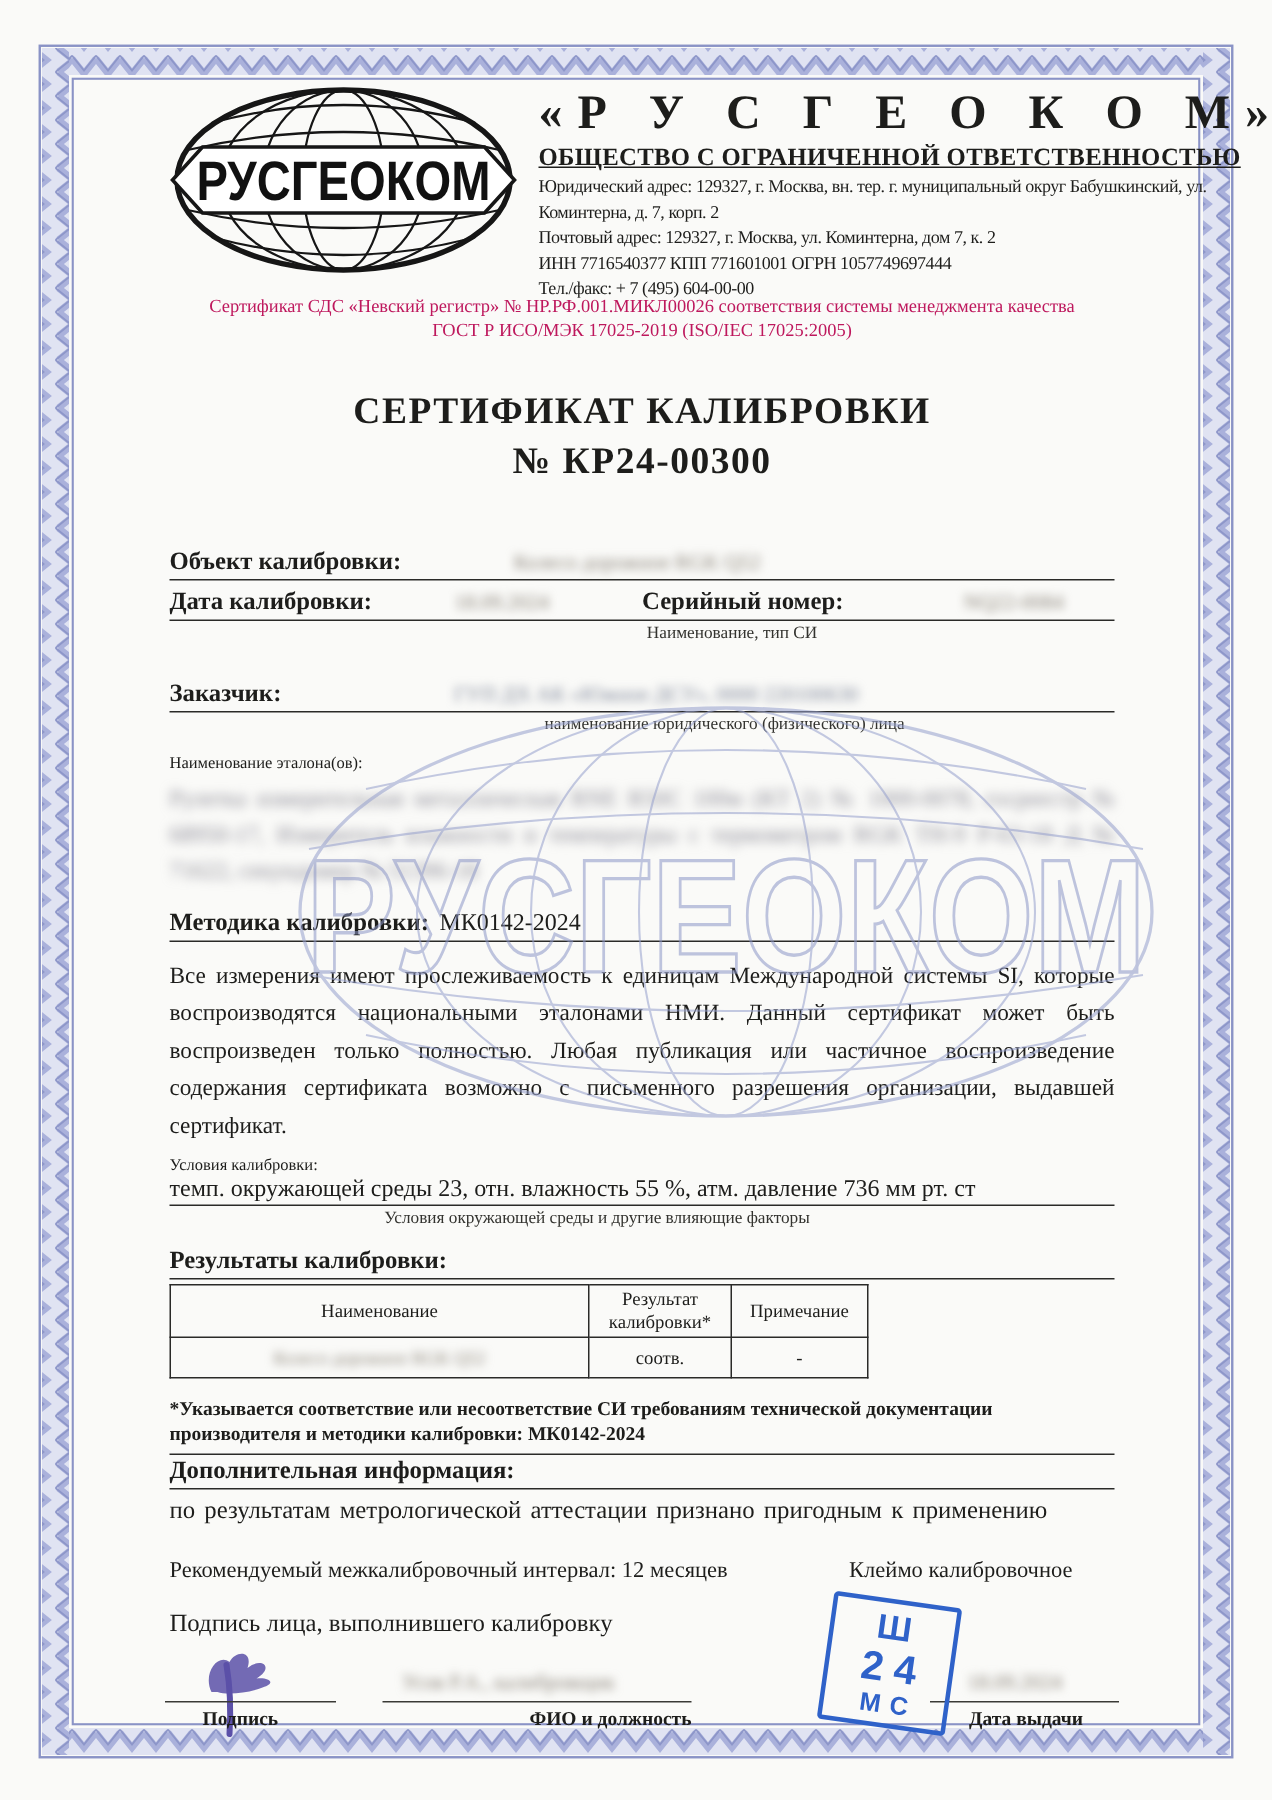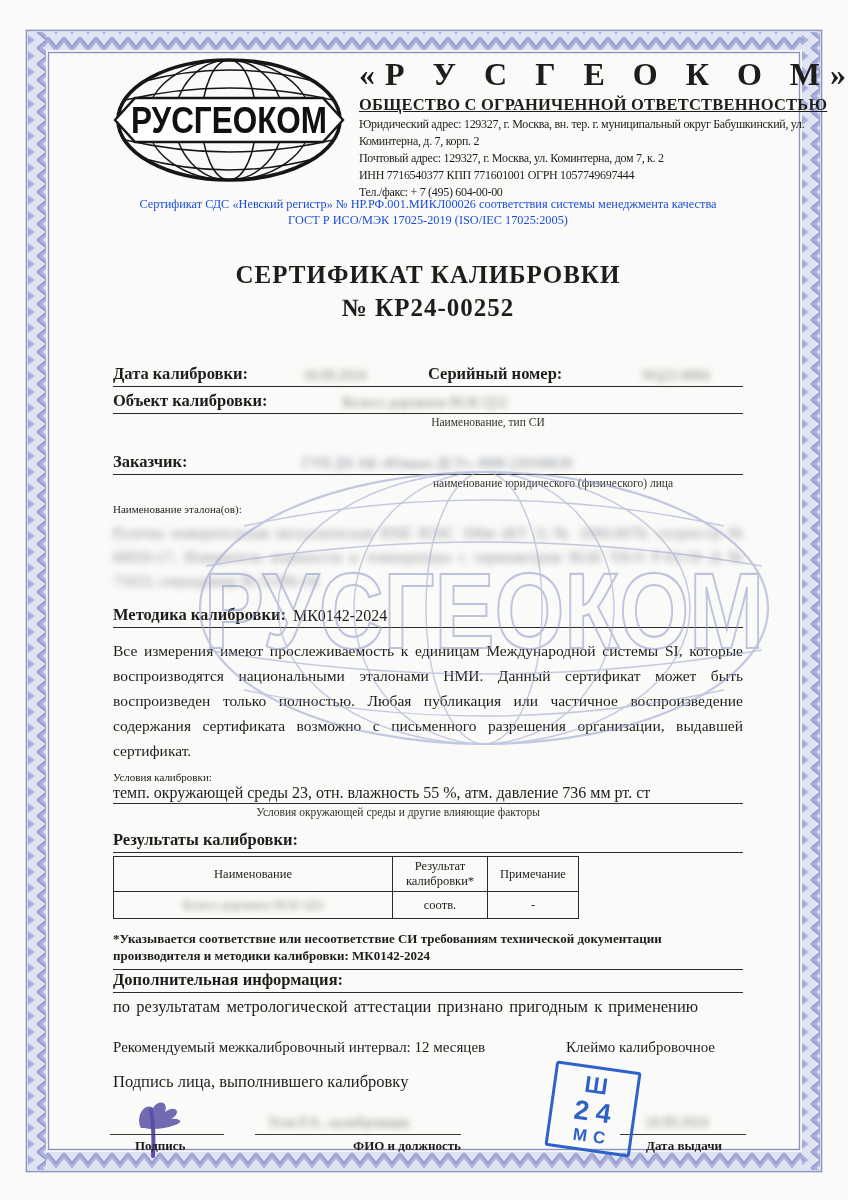--- a/index.html
+++ b/index.html
@@ -19,33 +19,33 @@
   .company-quoted{
     font-size:32px;font-weight:bold;letter-spacing:10px;white-space:nowrap;
     text-align:center;margin-top:0px;
   }
   .company-form{
     font-size:16.5px;font-weight:bold;text-decoration:underline;
     white-space:nowrap;margin-top:2px;letter-spacing:.2px;
   }
   .addr{font-size:12px;line-height:16px;letter-spacing:-0.3px;white-space:nowrap;margin-top:1px;}
   .addr:first-of-type{margin-top:4px;}
-  .sds{margin-top:9px;text-align:center;font-size:12.3px;line-height:15.5px;color:#1d4ed8;}
+  .sds{margin-top:9px;text-align:center;font-size:12.3px;line-height:15.5px;color:#be185d;}
   .sds div{white-space:nowrap;}
   
   .doc-title{margin-top:30px;text-align:center;font-weight:bold;font-size:25px;line-height:33px;letter-spacing:1px;}
   
   .fields{margin-top:36px;}
   .frow{display:flex;align-items:flex-end;border-bottom:1.6px solid #2a2a28;padding-bottom:2px;min-height:24px;}
   .flabel{font-size:16.5px;font-weight:bold;white-space:nowrap;}
   .redacted{filter:blur(3.2px);color:#8a8378;font-size:14px;white-space:nowrap;}
   .redacted.cool{color:#7e8698;}
   .caption{font-size:11.5px;color:#33332f;margin-top:2px;}
   .cap-object{text-align:center;padding-left:120px;}
-  .cap-customer{text-align:center;padding-left:250px;}
+  .cap-customer{text-align:left;padding-left:250px;}
   .gap20{height:20px;}
   .sec-head{font-size:11px;font-weight:normal;margin-top:14px;}
   .etalon-par{
     margin-top:6px;font-size:15.5px;line-height:24px;text-align:justify;
     filter:blur(3.6px);color:#8b8a95;
   }
   .method-row{display:flex;align-items:flex-end;border-bottom:1.3px solid #2a2a28;padding-bottom:2px;margin-top:12px;}
   .method-val{font-size:16px;margin-left:7px;}
   .body-par{margin-top:10px;font-size:15.5px;line-height:25px;text-align:justify;}
   .cond-val-row{border-bottom:1.3px solid #2a2a28;padding-bottom:1px;font-size:16px;margin-top:1px;}
@@ -143,33 +143,33 @@
     </div>
   </div>
 
   <div class="sds">
     <div>Сертификат СДС «Невский регистр» № НР.РФ.001.МИКЛ00026 соответствия системы менеджмента качества</div>
     <div>ГОСТ Р ИСО/МЭК 17025-2019 (ISO/IEC 17025:2005)</div>
   </div>
 
   <div class="doc-title">
     <div>СЕРТИФИКАТ КАЛИБРОВКИ</div>
-    <div>№ КР24-00252</div>
+    <div>№ КР24-00300</div>
   </div>
 
   <div class="fields">
+    <div class="frow">
+      <span class="flabel">Объект калибровки:</span>
+      <span class="redacted" style="margin-left:75px;">Колесо дорожное RGK Q52</span>
+    </div>
     <div class="frow">
       <span class="flabel">Дата калибровки:</span>
       <span class="redacted" style="margin-left:55px;">18.09.2024</span>
       <span class="flabel" style="margin-left:62px;">Серийный номер:</span>
       <span class="redacted" style="margin-left:80px;">NQ22-0084</span>
-    </div>
-    <div class="frow">
-      <span class="flabel">Объект калибровки:</span>
-      <span class="redacted" style="margin-left:75px;">Колесо дорожное RGK Q52</span>
     </div>
     <div class="caption cap-object">Наименование, тип СИ</div>
 
     <div class="gap20"></div>
     <div class="frow">
       <span class="flabel">Заказчик:</span>
       <span class="redacted cool" style="margin-left:115px;">ГУП ДХ АК «Южное ДСУ», 0000 220100630</span>
     </div>
     <div class="caption cap-customer">наименование юридического (физического) лица</div>
 

